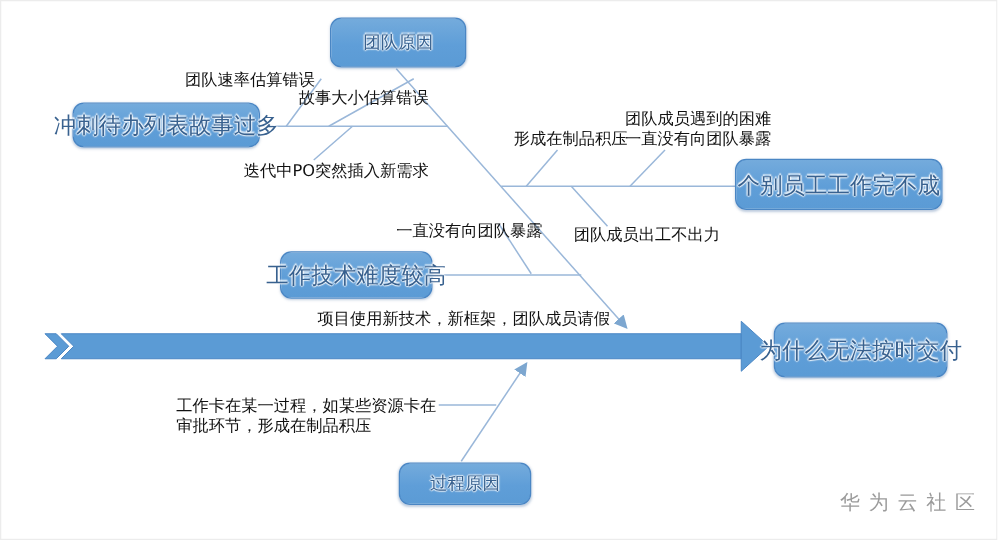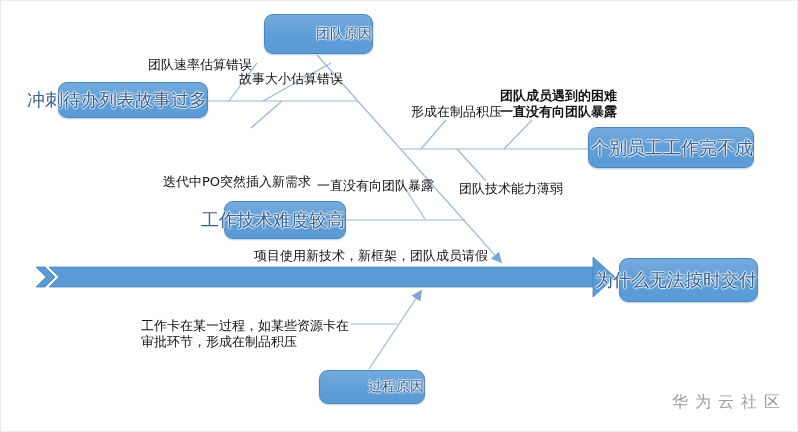--- a/index.html
+++ b/index.html
@@ -3,44 +3,44 @@
 <meta charset="utf-8">
 <style>
   html,body{margin:0;padding:0;background:#fff;}
   #canvas{
     position:relative;width:798px;height:432px;overflow:hidden;
     background:#ffffff;border:1px solid #ececec;box-sizing:border-box;
     font-family:"DejaVu Sans",sans-serif;
   }
   #bones{position:absolute;left:0;top:0;width:798px;height:432px;}
   .node{
-    position:absolute;display:flex;align-items:center;justify-content:flex-end;
+    position:absolute;display:flex;align-items:center;justify-content:center;
     background:linear-gradient(180deg,#74abdc 0%,#5f9ed8 55%,#5b9bd5 100%);
     border:1.5px solid #4a86c4;border-radius:9px;
     box-shadow:0 1px 2px rgba(70,110,160,.35);
     color:#38618f;
     text-shadow:0 1px 1px rgba(255,255,255,.85),0 -1px 1px rgba(255,255,255,.85),1px 0 1px rgba(255,255,255,.85),-1px 0 1px rgba(255,255,255,.85);
     font-size:14px;white-space:nowrap;box-sizing:border-box;
   }
   .node.small{font-size:18px;}
   .lbl{
     position:absolute;color:#111;font-size:13px;line-height:15px;white-space:nowrap;
   }
   .lbl.two{line-height:16px;}
   #node-team{left:263px;top:13px;width:109px;height:40px;}
   #node-sprint{left:57px;top:81px;width:150px;height:36px;}
   #node-individual{left:587px;top:126px;width:166px;height:41px;}
   #node-tech{left:223px;top:200px;width:122px;height:38px;}
   #node-process{left:318px;top:369px;width:106px;height:34px;}
   #node-goal{left:618px;top:257px;width:139px;height:44px;}
   #lbl-velocity{left:147px;top:56px;}
   #lbl-storysize{left:238px;top:70px;}
-  #lbl-poinsert{left:162px;top:129px;margin-top:44px;}
+  #lbl-poinsert{left:194px;top:129px;}
   #lbl-leave{left:410px;top:103px;}
-  #lbl-difficulty{left:499px;top:87px;font-weight:bold;}
+  #lbl-difficulty{left:499px;top:87px;}
   #lbl-noeffort{left:458px;top:180px;}
   #lbl-weaktech{left:316px;top:177px;}
   #lbl-newtech{left:253px;top:247px;}
   #lbl-wip{left:140px;top:317px;}
   #lbl-watermark{
     left:671px;top:393px;color:#9b9b9b;font-size:16px;letter-spacing:7px;
   }
 </style>
 </head>
 <body>
@@ -100,21 +100,21 @@
   </div>
 
   <div class="lbl" id="lbl-velocity">团队速率估算错误</div>
   <div class="lbl" id="lbl-storysize">故事大小估算错误</div>
   <div class="lbl" id="lbl-poinsert">迭代中PO突然插入新需求</div>
   <div class="lbl" id="lbl-leave">形成在制品积压</div>
   <div class="lbl two" id="lbl-difficulty">
     <div>团队成员遇到的困难</div>
     <div>一直没有向团队暴露</div>
   </div>
-  <div class="lbl" id="lbl-noeffort">团队技术能力薄弱</div>
+  <div class="lbl" id="lbl-noeffort">团队成员出工不出力</div>
   <div class="lbl" id="lbl-weaktech">一直没有向团队暴露</div>
   <div class="lbl" id="lbl-newtech">项目使用新技术，新框架，团队成员请假</div>
   <div class="lbl two" id="lbl-wip">
     <div>工作卡在某一过程，如某些资源卡在</div>
     <div>审批环节，形成在制品积压</div>
   </div>
 
   <div class="lbl" id="lbl-watermark">华为云社区</div>
 
 </div>

